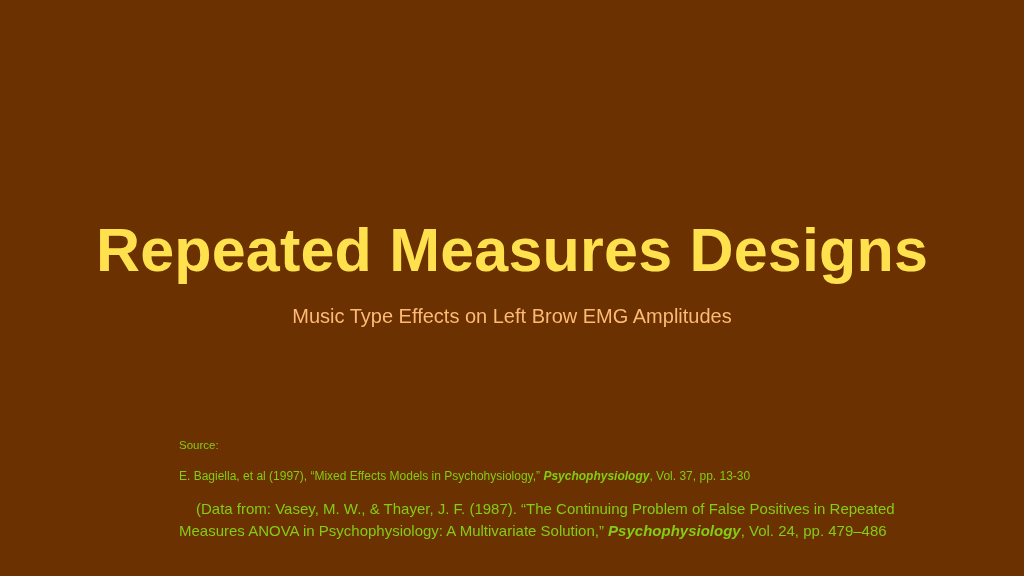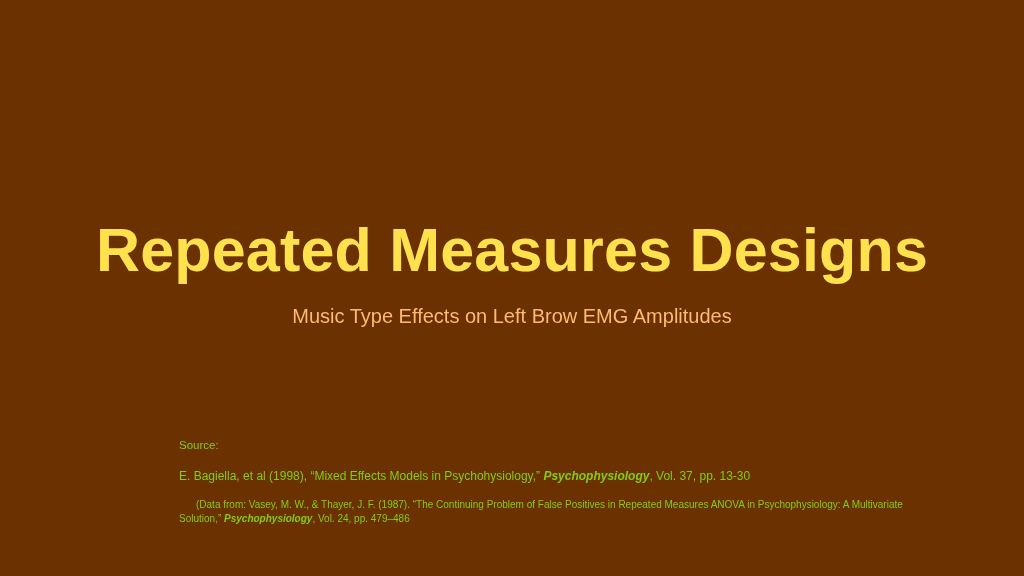--- a/index.html
+++ b/index.html
@@ -55,21 +55,21 @@
     font-size: 11.5px;
     line-height: 1.5;
     margin-bottom: 13px;
   }
   .citation-1 {
     font-size: 12px;
     line-height: 1.5;
     margin-bottom: 13px;
   }
   .citation-2 {
-    font-size: 10px;
+    font-size: 15px;
     line-height: 1.42;
   }
   .citation-2 .indent {
     display: inline-block;
     width: 17px;
   }
   .ital {
     font-style: italic;
     font-weight: bold;
   }
@@ -81,21 +81,21 @@
 
   <div class="title">Repeated Measures Designs</div>
 
   <div class="subtitle">Music Type Effects on Left Brow EMG Amplitudes</div>
 
   <div class="source-block">
 
     <div class="source-label">Source:</div>
 
     <div class="citation-1">
-      <span>E. Bagiella, et al (1998),  “Mixed Effects Models in Psychohysiology,” </span><span class="ital">Psychophysiology</span><span>,  Vol. 37, pp. 13-30</span>
+      <span>E. Bagiella, et al (1997),  “Mixed Effects Models in Psychohysiology,” </span><span class="ital">Psychophysiology</span><span>,  Vol. 37, pp. 13-30</span>
     </div>
 
     <div class="citation-2">
       <span class="indent"></span><span>(Data from:  Vasey, M. W., &amp; Thayer, J. F. (1987). “The Continuing Problem of False Positives in Repeated Measures ANOVA in Psychophysiology: A Multivariate Solution,”  </span><span class="ital">Psychophysiology</span><span>, Vol. 24, pp. 479–486</span>
     </div>
 
   </div>
 
 </div>
 

